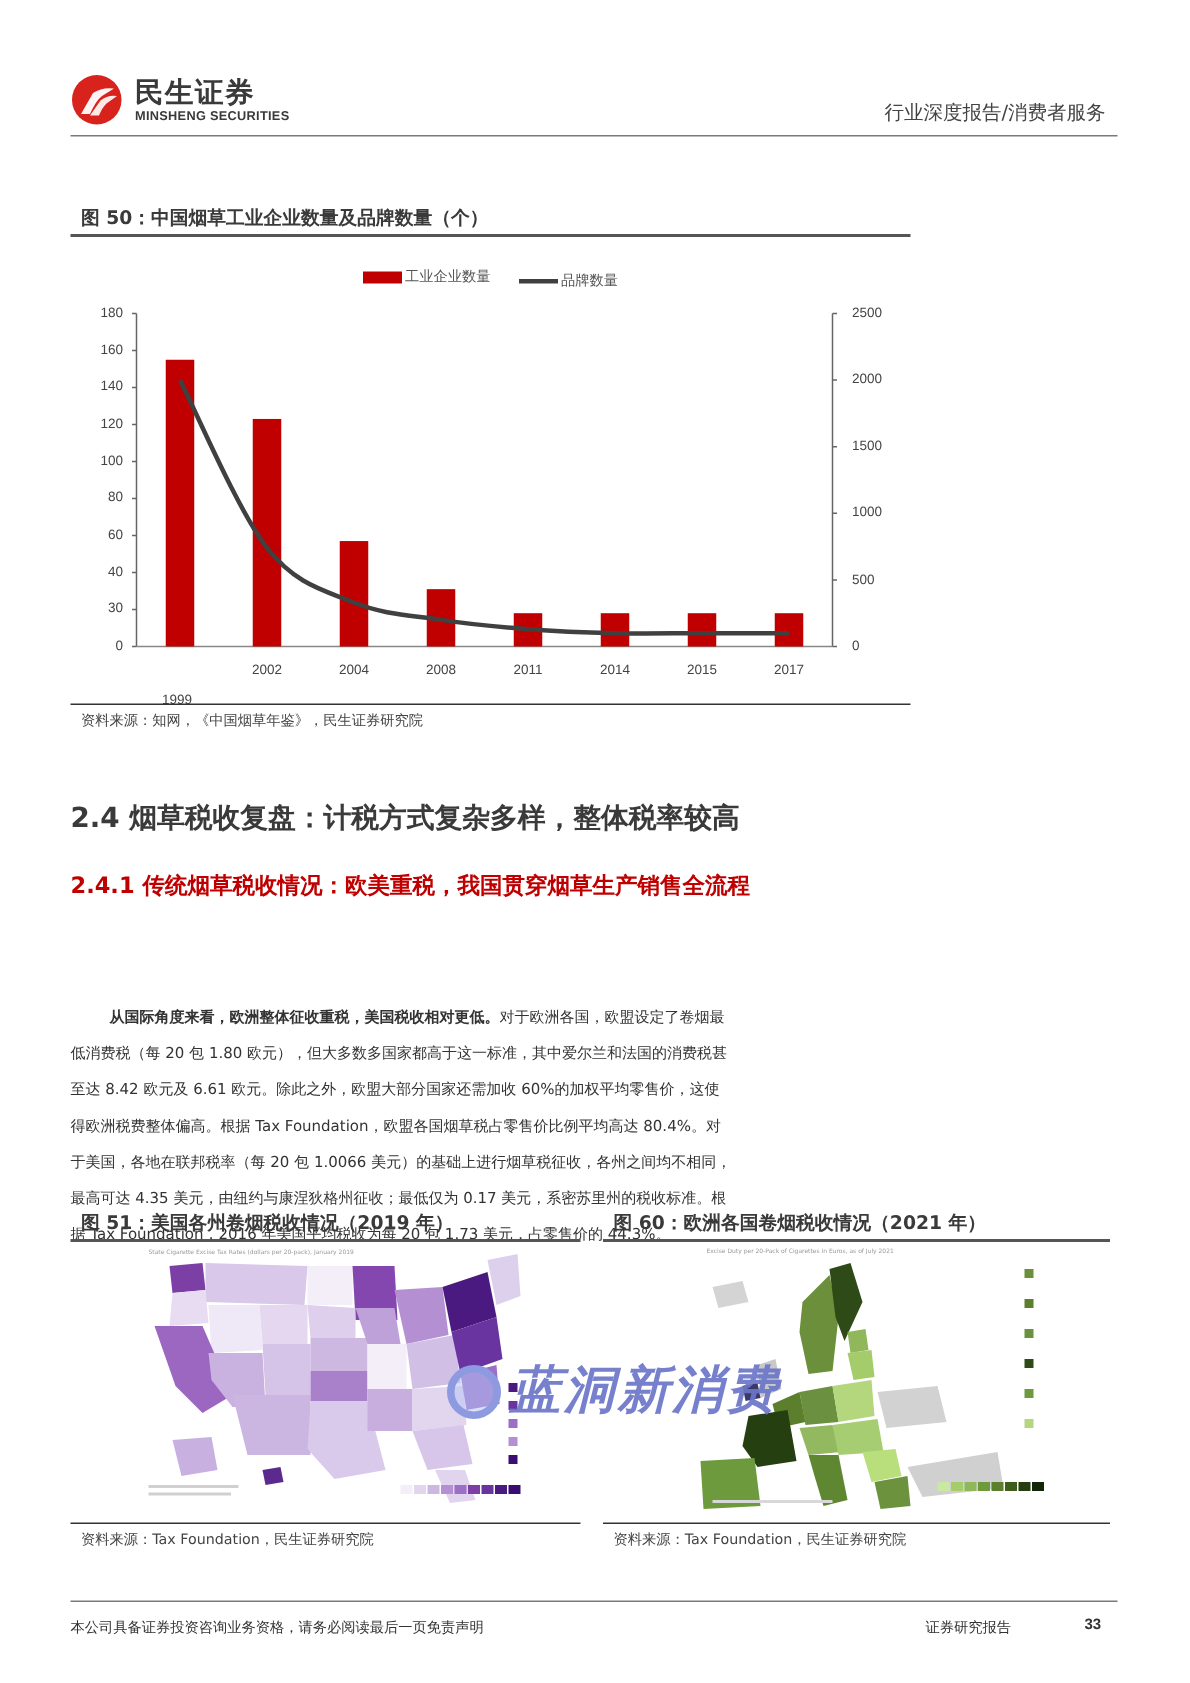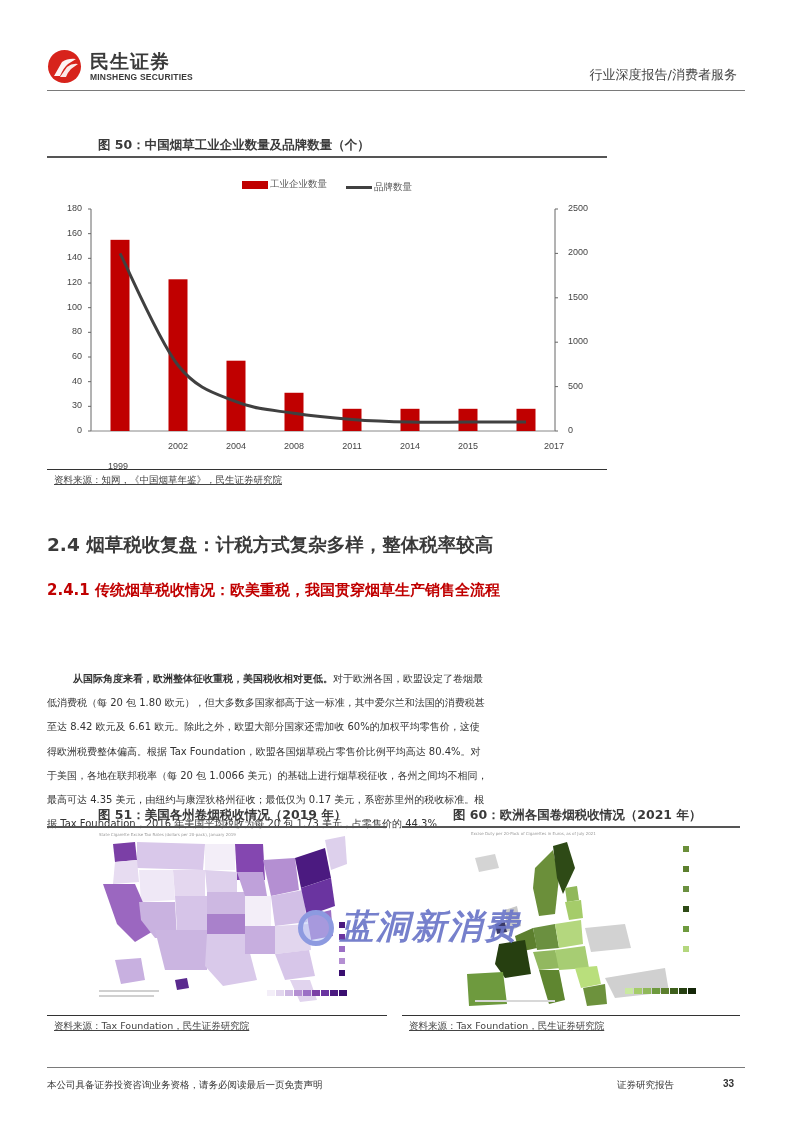--- a/index.html
+++ b/index.html
@@ -7,24 +7,24 @@
   body { position: relative; font-family: "DejaVu Sans", "Liberation Sans", sans-serif; color: #333; }
 
   .header { position: absolute; left: 0; top: 0; width: 793px; height: 100px; }
   .logo { position: absolute; left: 48px; top: 47px; width: 150px; height: 40px; }
   .logo-circle { position: absolute; left: 0; top: 3px; width: 33px; height: 33px; border-radius: 50%; background: #d7231b; overflow: hidden; }
   .logo-cn { position: absolute; left: 42px; top: 2px; font-size: 19px; font-weight: bold; color: #3a3a3a; letter-spacing: 1px; font-family: "DejaVu Sans", sans-serif; }
   .logo-en { position: absolute; left: 42px; top: 25px; font-size: 8.5px; font-weight: bold; color: #3a3a3a; letter-spacing: 0.2px; font-family: "Liberation Sans", sans-serif; }
   .header-right { position: absolute; right: 56px; top: 66px; font-size: 13px; color: #444; }
   .header-line { position: absolute; left: 47px; top: 90px; width: 698px; height: 1px; background: #7a7a7a; }
 
-  .fig-title { position: absolute; font-size: 12.5px; font-weight: bold; color: #3a3a3a; margin-left: 44px; }
+  .fig-title { position: absolute; font-size: 12.5px; font-weight: bold; color: #3a3a3a; }
   .rule { position: absolute; height: 2px; background: #555; }
   .rule-thin { position: absolute; height: 1px; background: #555; }
-  .source { position: absolute; font-size: 9.5px; color: #444; text-decoration: underline; }
+  .source { position: absolute; font-size: 9.5px; color: #444; }
 
   .chart { position: absolute; left: 47px; top: 160px; width: 560px; height: 300px; }
   .chart svg { position: absolute; left: 0; top: 0; }
   .legend { position: absolute; top: 18px; left: 0; width: 560px; text-align: center; font-size: 9.5px; color: #555; }
   .legend .item { display: inline-flex; align-items: center; margin: 0 8px; }
   .legend .swatch-bar { width: 26px; height: 8px; background: #c00000; margin-right: 2px; }
   .legend .swatch-line { width: 26px; height: 3px; background: #404040; margin-right: 2px; }
   .axis-label { position: absolute; font-size: 9px; color: #444; font-family: "Liberation Sans", sans-serif; }
 
   .h2 { position: absolute; left: 47px; top: 532px; font-size: 18.5px; font-weight: bold; color: #3a3a3a; }
@@ -126,21 +126,21 @@
       <div class="axis-label" style="left: 521px; top: 131.8px;">1500</div>
       <div class="axis-label" style="left: 521px; top: 87.4px;">2000</div>
       <div class="axis-label" style="left: 521px; top: 43px;">2500</div>
       <div class="axis-label" style="left: 61px; width: 24px; text-align: left; top: 281px; margin-top: 20px;">1999</div>
       <div class="axis-label" style="left: 119px; width: 24px; text-align: center; top: 281px;">2002</div>
       <div class="axis-label" style="left: 177px; width: 24px; text-align: center; top: 281px;">2004</div>
       <div class="axis-label" style="left: 235px; width: 24px; text-align: center; top: 281px;">2008</div>
       <div class="axis-label" style="left: 293px; width: 24px; text-align: center; top: 281px;">2011</div>
       <div class="axis-label" style="left: 351px; width: 24px; text-align: center; top: 281px;">2014</div>
       <div class="axis-label" style="left: 409px; width: 24px; text-align: center; top: 281px;">2015</div>
-      <div class="axis-label" style="left: 467px; width: 24px; text-align: center; top: 281px; margin-left: 28px;">2017</div>
+      <div class="axis-label" style="left: 467px; width: 24px; text-align: center; top: 281px;">2017</div>
     </div>
 </div>
 
 <div class="rule-thin" style="left:47px; top:469px; width:560px; background:#333;"></div>
 <div class="source" style="left:54px; top:474px;">资料来源：知网，《中国烟草年鉴》，民生证券研究院</div>
 
 <div class="h2">2.4 烟草税收复盘：计税方式复杂多样，整体税率较高</div>
 <div class="h3">2.4.1 传统烟草税收情况：欧美重税，我国贯穿烟草生产销售全流程</div>
 
 <div class="para">

